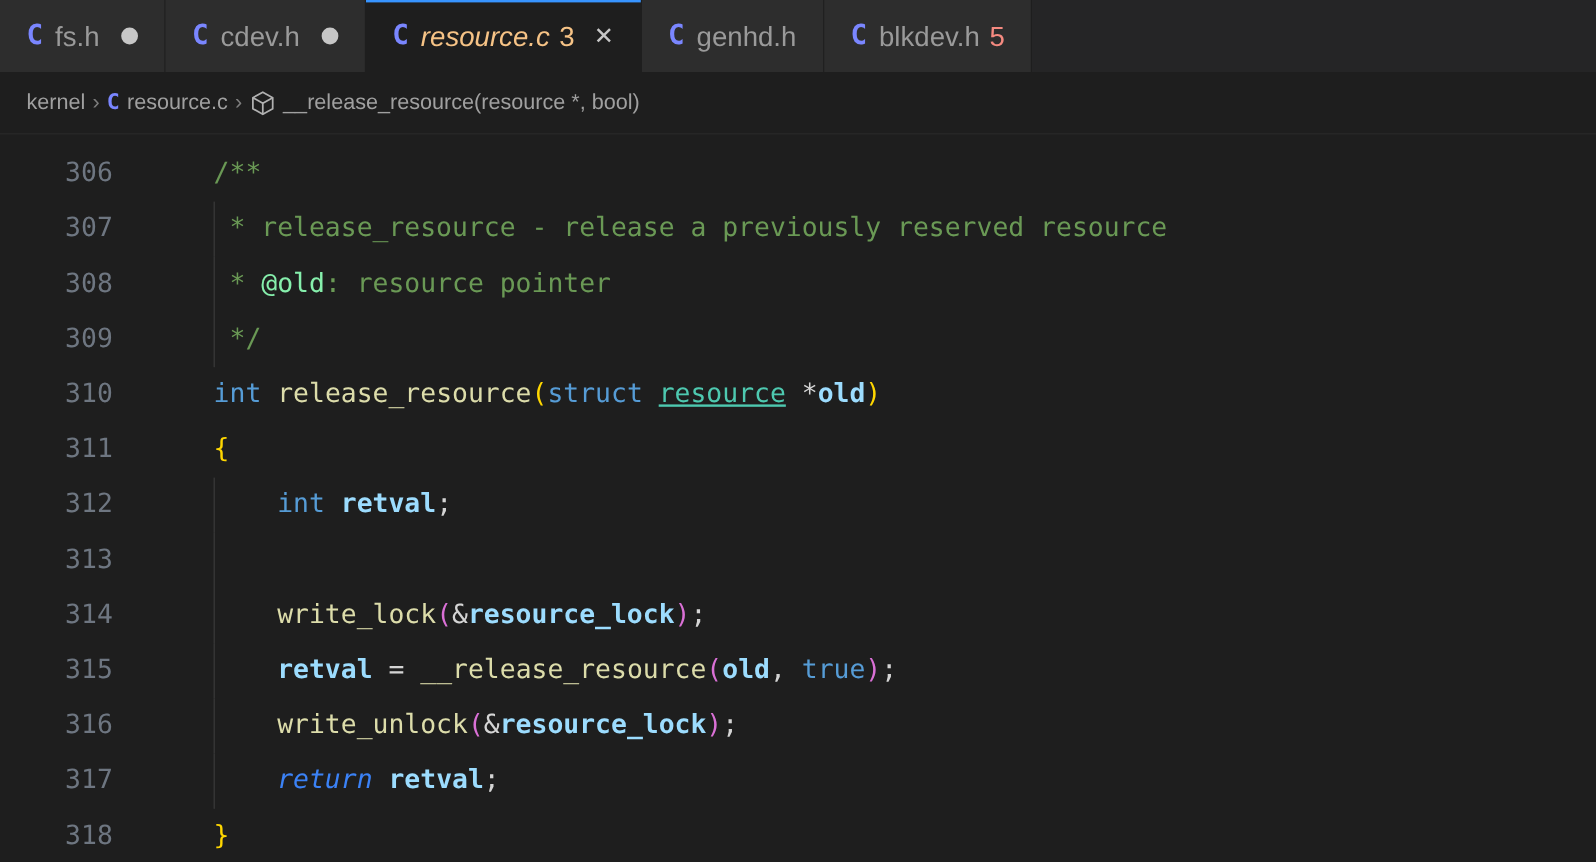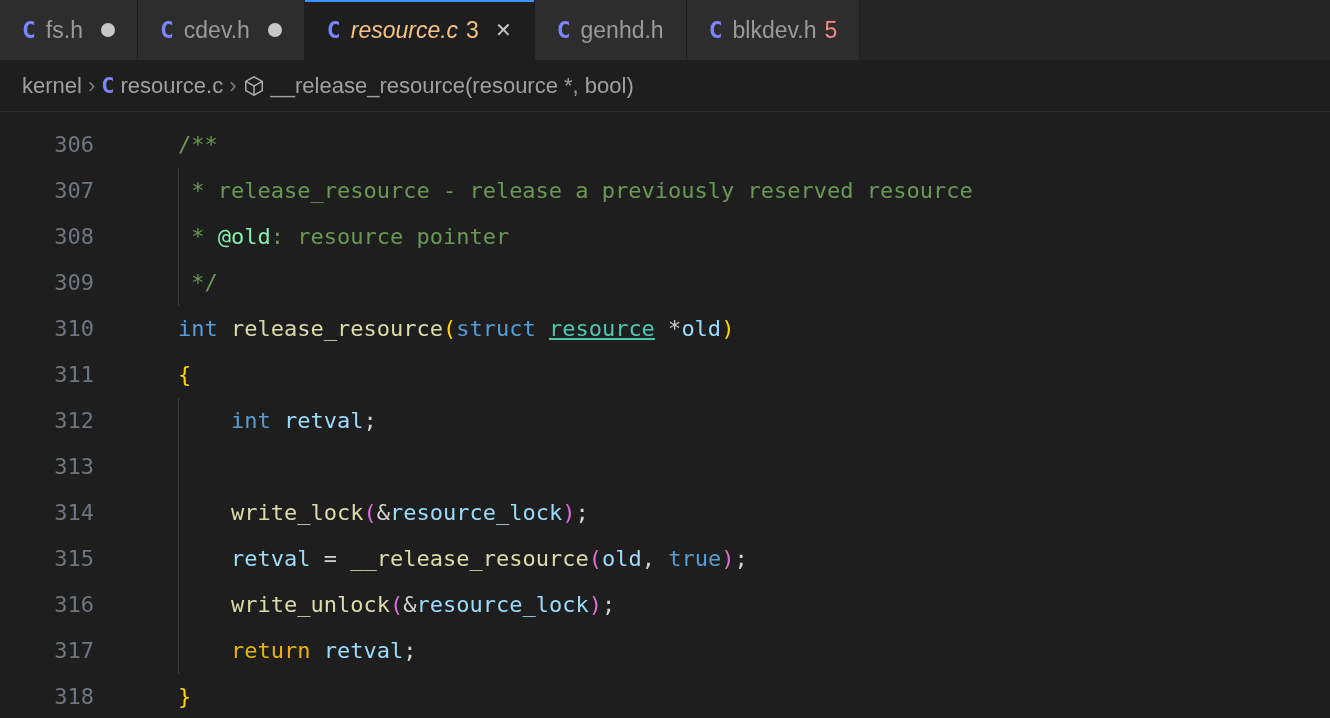--- a/index.html
+++ b/index.html
@@ -67,21 +67,21 @@
   }
 
   
   .breadcrumb {
     display: flex;
     align-items: center;
     gap: 6px;
     height: 52px;
     padding: 0 22px;
     font-family: -apple-system, "Segoe UI", sans-serif;
-    font-size: 22px;
+    font-size: 18px;
     color: #a0a0a0;
     background: #1e1e1e;
     border-bottom: 1px solid #2a2a2a;
   }
   .breadcrumb .chev { color: #7d7d7d; }
   .breadcrumb .c-icon {
     font-weight: 700;
     color: #7a86ff;
     font-family: "SF Mono", Menlo, Consolas, monospace;
   }
@@ -119,24 +119,24 @@
     left: 48px;
     top: 0;
     bottom: 0;
     border-left: 1px solid #3b3b3b;
   }
 
   
   .c-comment  { color: #6a9955; }
   .c-param    { color: #86efac; }
   .c-keyword  { color: #569cd6; }
-  .c-keyword2 { color: #eab308; }
+  .c-keyword2 { color: #3b82f6; font-style: italic; }
   .c-func     { color: #dcdcaa; }
   .c-type     { color: #4ec9b0; text-decoration: underline; }
-  .c-var      { color: #9cdcfe; }
+  .c-var      { color: #9cdcfe; font-weight: bold; }
   .c-brace    { color: #ffd700; }
   .c-brace2   { color: #da70d6; }
   .c-const    { color: #569cd6; }
   .c-plain    { color: #d4d4d4; }
   .c-op       { color: #d4d4d4; }
 </style>
 </head>
 <body>
 
 <div class="tabs">

